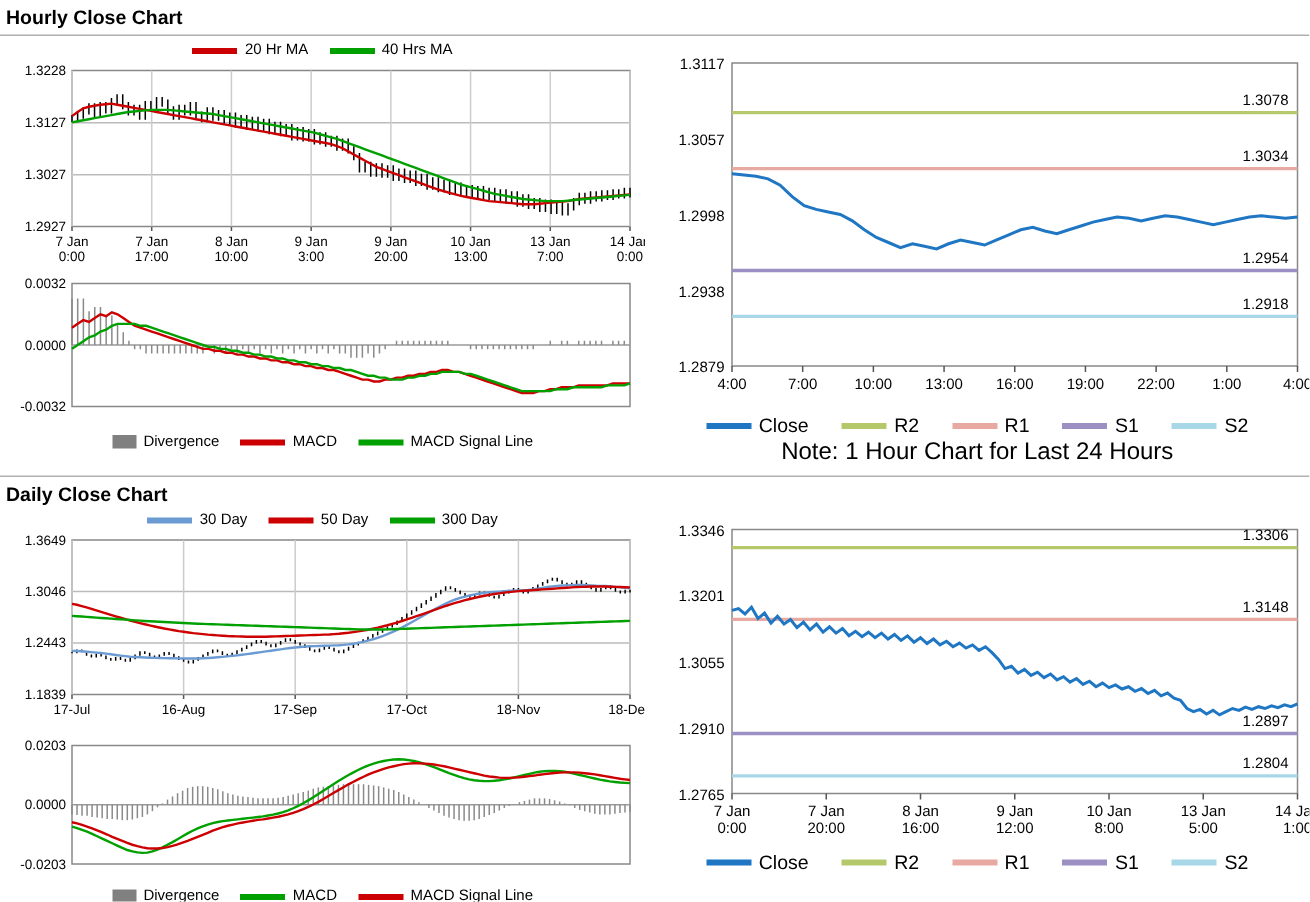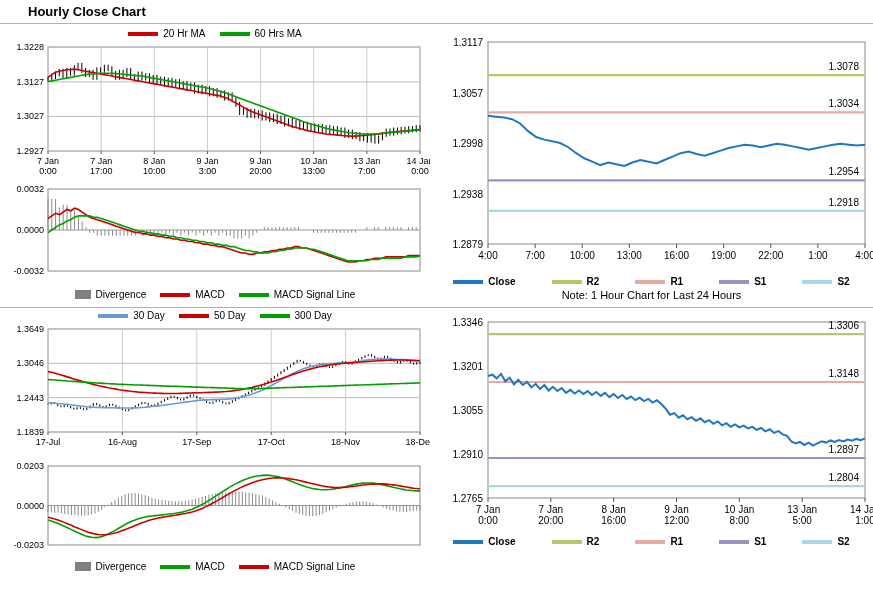--- a/index.html
+++ b/index.html
@@ -1,51 +1,51 @@
 <!DOCTYPE html>
 <html><head>
 <meta charset="utf-8">
 <style>
   html,body{margin:0;padding:0;}
   body{width:873px;height:601px;background:#ffffff;font-family:"Liberation Sans",sans-serif;color:#000;}
   .panel{position:relative;width:873px;}
-  .section-title{font-size:13px;font-weight:bold;padding:4px 0 2px 28px;}
+  .section-title{font-size:13px;font-weight:bold;padding:4px 0 2px 4px;}
   .hr{border:0;border-top:1px solid #b0b0b0;margin:2px 0 0 0;}
   .row{display:flex;}
   .col-left{width:430px;position:relative;}
   .col-right{width:443px;position:relative;}
   .chartbox{position:relative;}
   svg{display:block;}
   .axis-lbl{font-size:9px;fill:#000;font-family:"Liberation Sans",sans-serif;}
   .axis-lbl-r{font-size:10px;fill:#000;font-family:"Liberation Sans",sans-serif;}
   .lvl-lbl{font-size:10px;fill:#000;font-family:"Liberation Sans",sans-serif;}
   .legend{display:flex;justify-content:center;align-items:center;gap:14px;font-size:10px;}
-  .legend.big{font-size:10px;gap:36px;font-weight:bold;}
+  .legend.big{font-size:13px;gap:22px;}
   .lg-item{display:flex;align-items:center;gap:5px;justify-content:center;}
   .lg-line{display:inline-block;width:26px;height:3px;}
   .lg-line.thick{height:4px;width:30px;}
   .lg-box{display:inline-block;width:16px;height:9px;background:#808080;}
-  .note{text-align:center;font-size:11px;margin-top:2px;}
+  .note{text-align:center;font-size:16px;margin-top:2px;}
 </style>
 </head>
 <body>
 
 <div class="panel">
   <div class="section-title">Hourly Close Chart</div>
   <hr class="hr">
   <div class="row">
     <div class="col-left">
       <div class="legend" style="margin-top:4px">
         <span class="lg-item">
           <span class="lg-line thick" style="background:#cc0000"></span>
           <span>20 Hr MA</span>
         </span>
         <span class="lg-item">
           <span class="lg-line thick" style="background:#00a000"></span>
-          <span>60 Hrs MA</span>
+          <span>40 Hrs MA</span>
         </span>
       </div>
       <div class="chartbox">
         <svg id="svg-hourly-price" width="430" height="140">
             <rect x="48" y="8" width="372" height="104" fill="none" stroke="#888" stroke-width="1"></rect>
             <text x="44" y="11" class="axis-lbl" text-anchor="end">1.3228</text>
             <line x1="48" y1="42.89700996677739" x2="420" y2="42.89700996677739" stroke="#bbb" stroke-width="1"></line>
             <text x="44" y="45.89700996677739" class="axis-lbl" text-anchor="end">1.3127</text>
             <line x1="48" y1="77.44850498338869" x2="420" y2="77.44850498338869" stroke="#bbb" stroke-width="1"></line>
             <text x="44" y="80.44850498338869" class="axis-lbl" text-anchor="end">1.3027</text>
@@ -372,20 +372,21 @@
         </span>
       </div>
       <div class="note">Note: 1 Hour Chart for Last 24 Hours</div>
     </div>
   </div>
 </div>
 
 <hr class="hr" style="margin-top:6px">
 
 <div class="panel">
+  <div class="section-title">Daily Close Chart</div>
   <div class="row">
     <div class="col-left">
       <div class="legend" style="margin-top:2px">
         <span class="lg-item">
           <span class="lg-line thick" style="background:#6b9bd2"></span>
           <span>30 Day</span>
         </span>
         <span class="lg-item">
           <span class="lg-line thick" style="background:#cc0000"></span>
           <span>50 Day</span>

